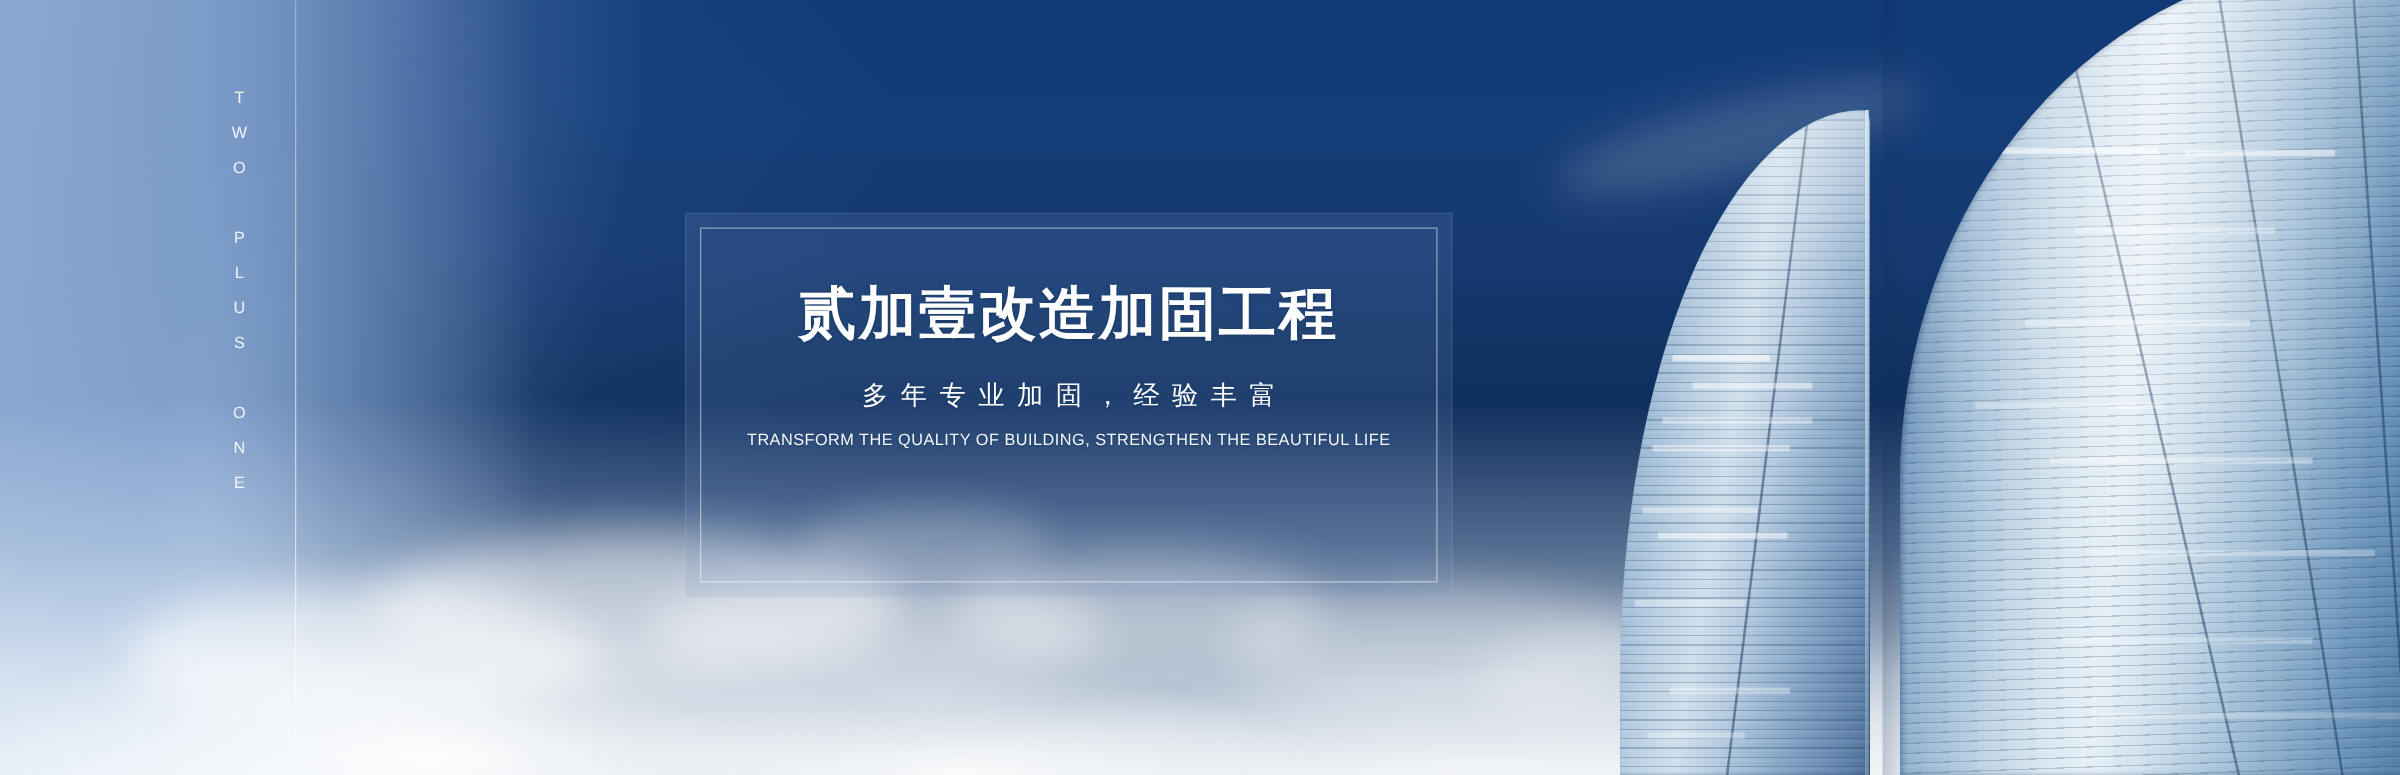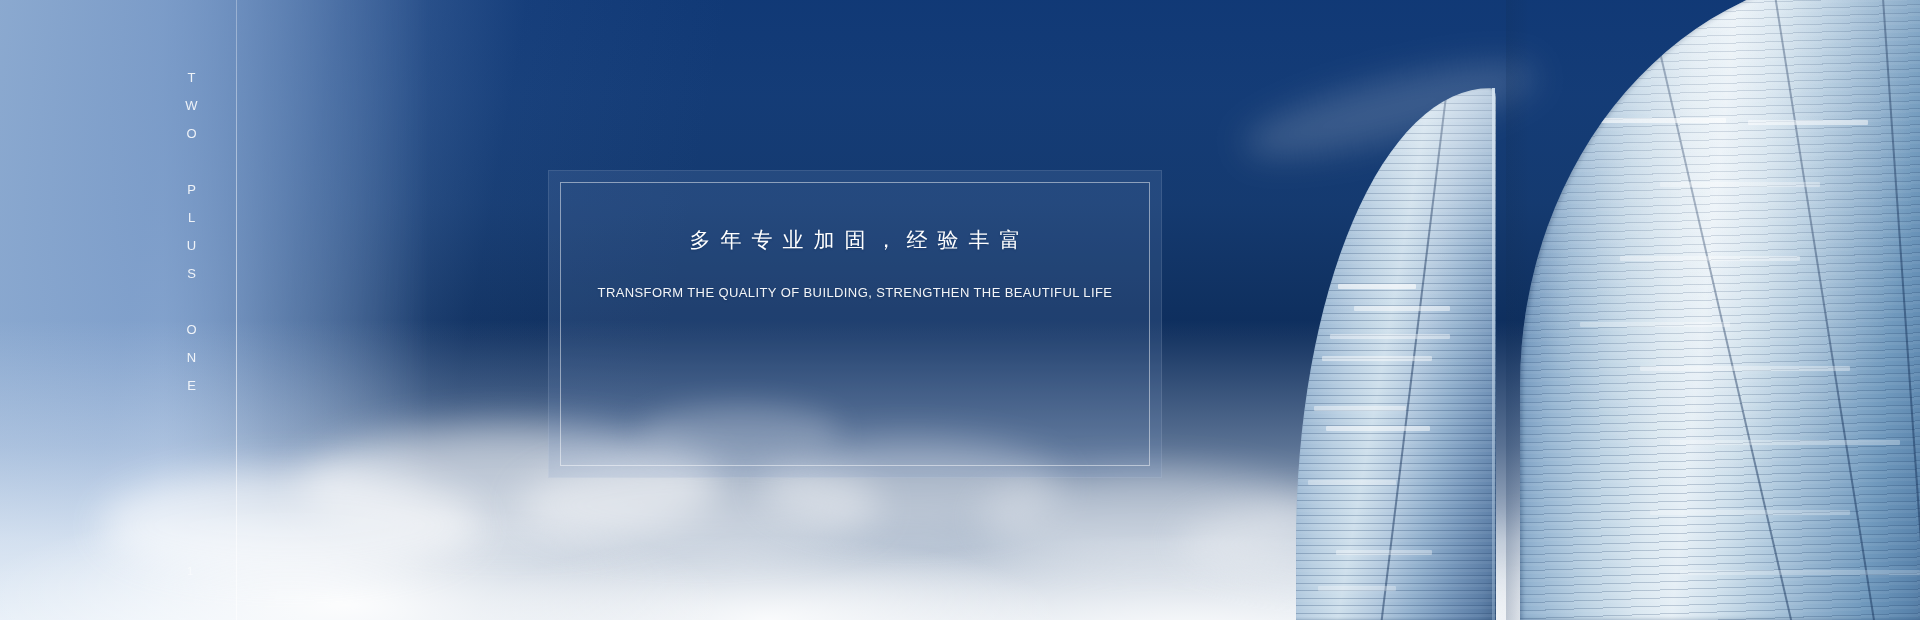--- a/index.html
+++ b/index.html
@@ -292,40 +292,40 @@
     margin: 0;
     padding-top: 42px;
     color: #ffffff;
     font-size: 46px;
     font-weight: 700;
     letter-spacing: 2px;
     line-height: 1.1;
     text-shadow: 0 1px 3px rgba(14,42,80,0.40);
   }
   .title-sub {
-    margin: 17px;
+    margin: 0;
     padding-top: 26px;
     color: #ffffff;
     font-size: 21px;
     font-weight: 400;
     letter-spacing: 10px;
     text-indent: 10px;
     text-shadow: 0 1px 2px rgba(14,42,80,0.35);
   }
   .title-slogan {
     margin: 0;
     padding-top: 22px;
     color: #ffffff;
     font-size: 27px;
     font-weight: 700;
     letter-spacing: 1px;
     text-shadow: 0 1px 3px rgba(14,42,80,0.40);
   }
   .title-en {
-    margin: 16px;
+    margin: 0;
     padding-top: 14px;
     color: rgba(255,255,255,0.95);
     font-size: 13px;
     font-weight: 400;
     letter-spacing: 0.4px;
     text-shadow: 0 1px 2px rgba(14,42,80,0.35);
   }
 </style>
 </head>
 <body>
@@ -386,19 +386,20 @@
     </div>
   </div>
 
   <div class="vrule"></div>
   <div class="vlabel">TWO PLUS ONE</div>
   <div class="vmark">1</div>
 
   <div class="panel">
     <div class="panel-inner">
       <div class="panel-content">
+        <h1 class="title-main">贰加壹改造加固工程</h1>
         <p class="title-sub">多年专业加固，经验丰富</p>
         <p class="title-en">TRANSFORM THE QUALITY OF BUILDING, STRENGTHEN THE BEAUTIFUL LIFE</p>
       </div>
     </div>
   </div>
 
 </div>
 
 </body></html>

